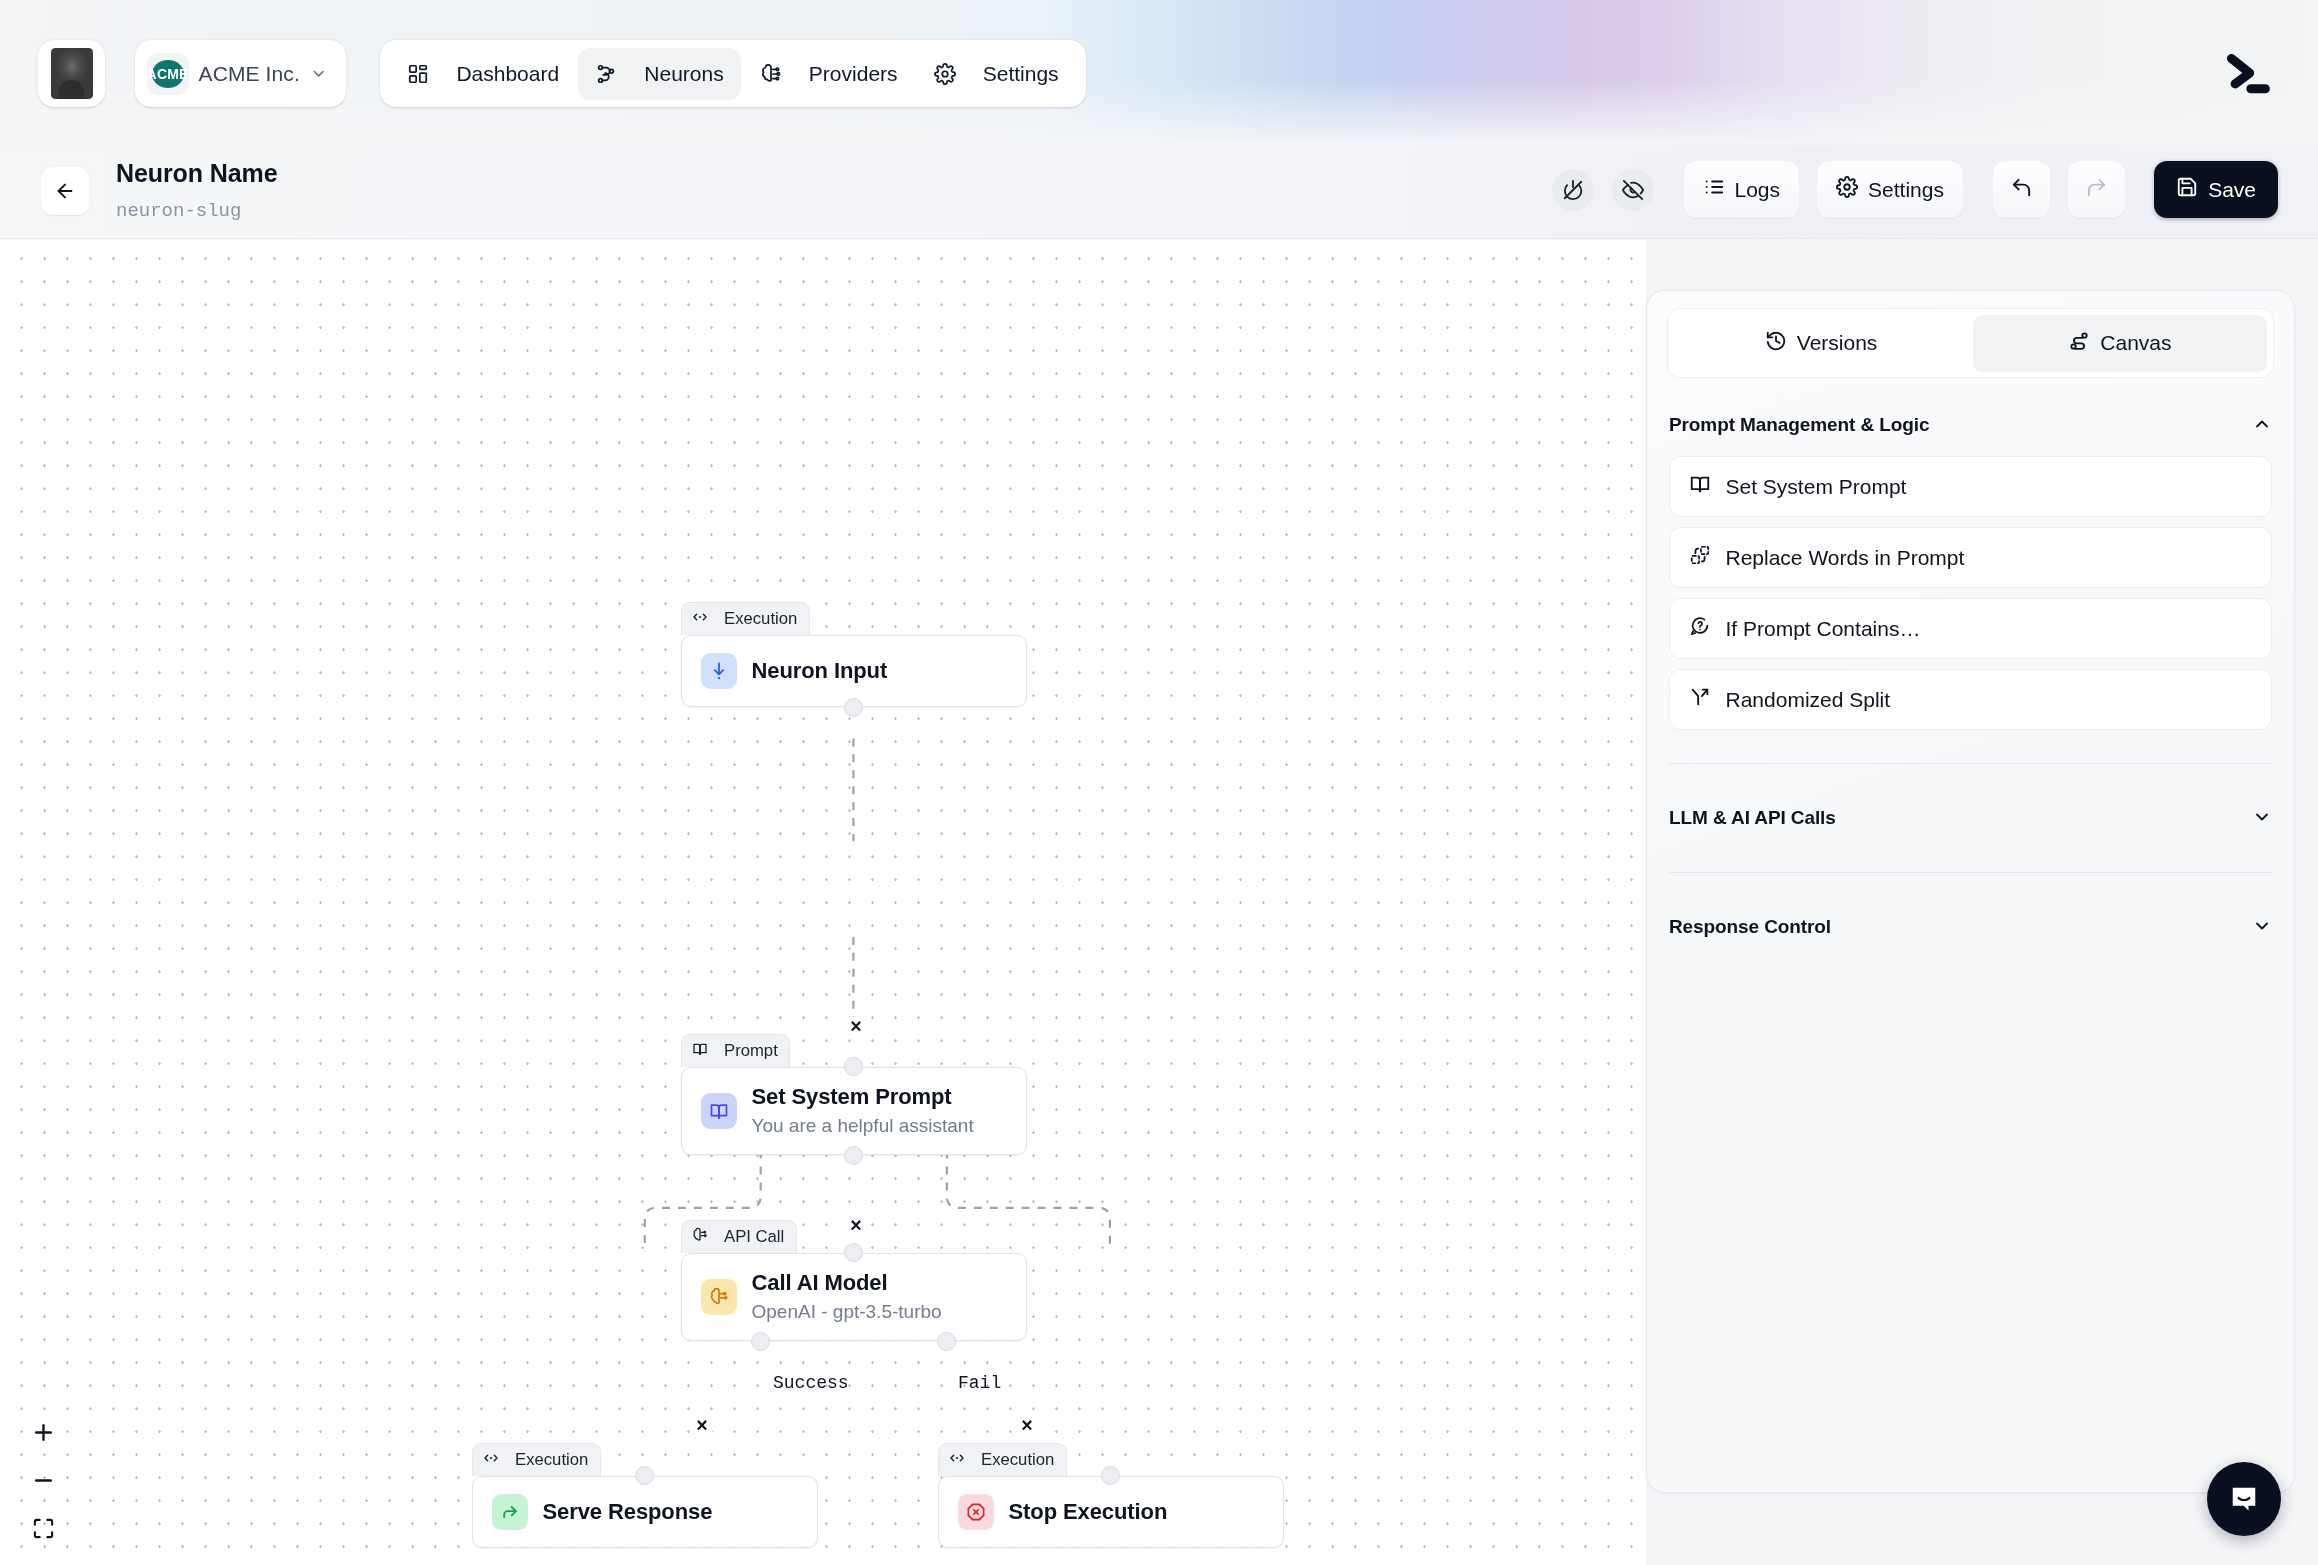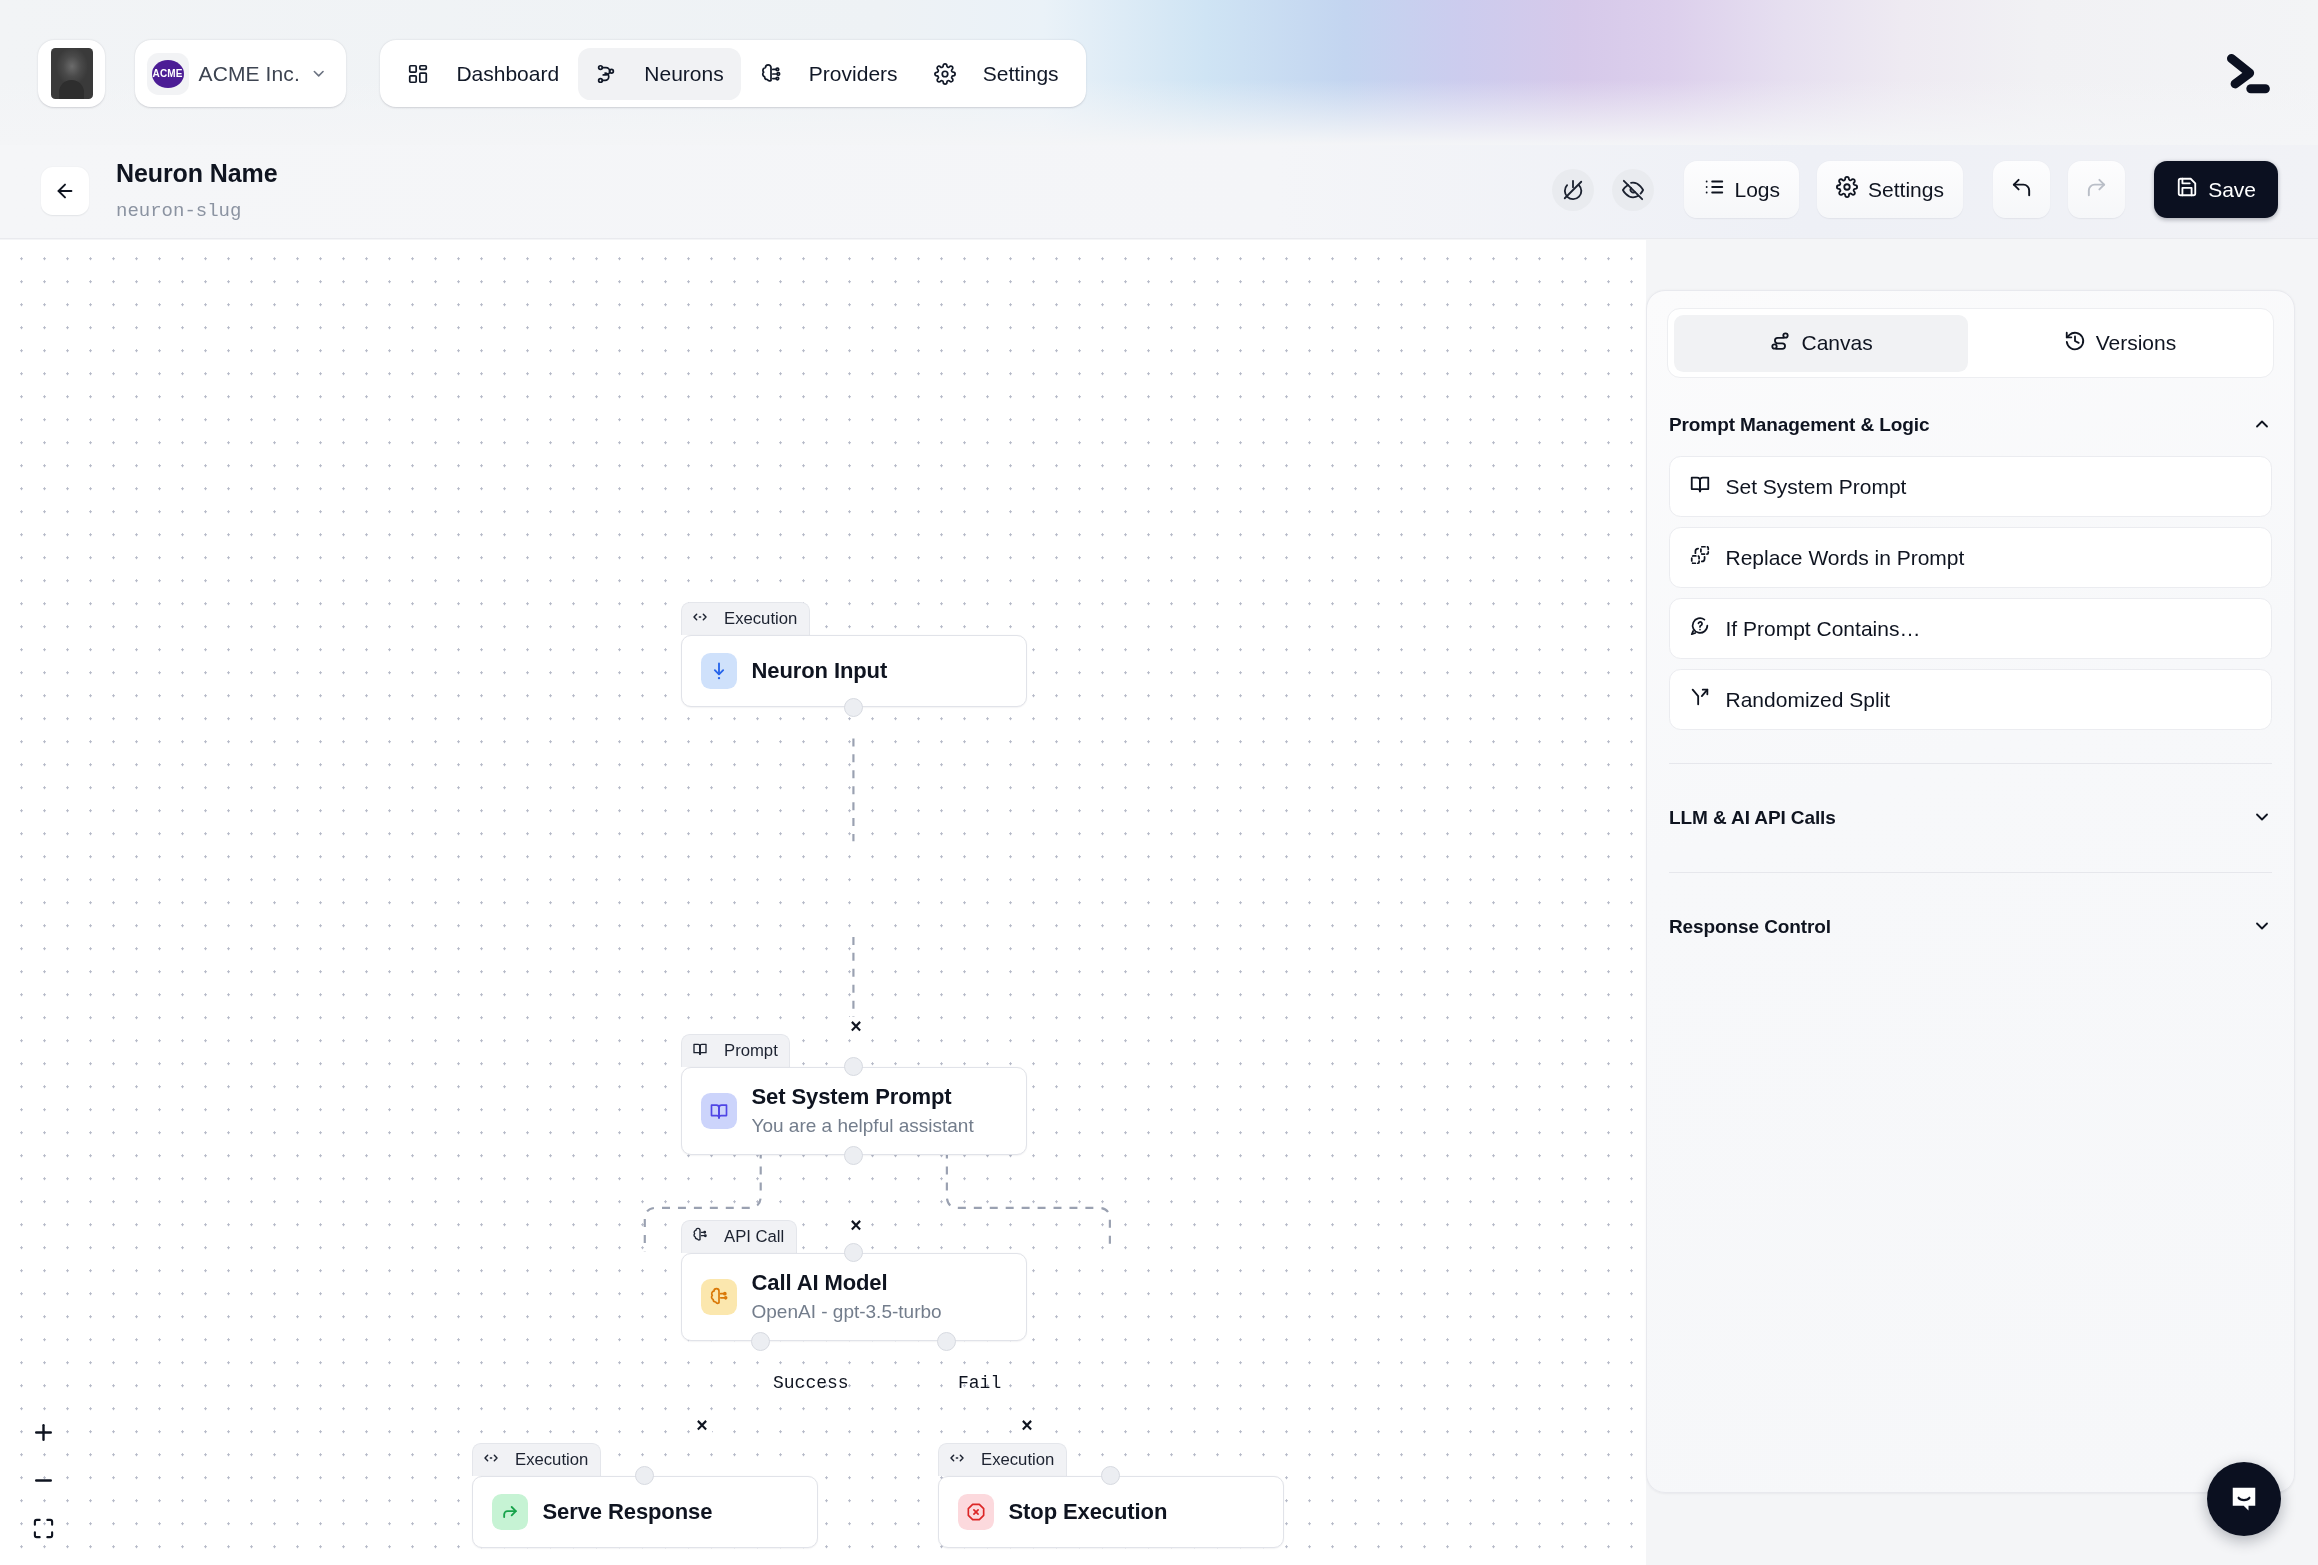--- a/index.html
+++ b/index.html
@@ -56,23 +56,23 @@
     background: #ffffff; border-radius: 16px;
     box-shadow: 0 0.7px 2.2px rgba(16,24,40,.10), 0 0.7px 1.4px rgba(16,24,40,.06);
     display: flex; align-items: center; gap: 10px;
   }
   .org-logo-wrap {
     width: 42px; height: 42px; border-radius: 11.6px; background: #f2f3f5;
     display: flex; align-items: center; justify-content: center;
   }
   .org-logo {
     width: 32px; height: 28px; border-radius: 50%;
-    background: #4c1d95;
+    background: #0f766e;
     display: flex; align-items: center; justify-content: center;
-    color: #fff; font-size: 10px; font-weight: 700; letter-spacing: 0.2px;
+    color: #fff; font-size: 14px; font-weight: 700; letter-spacing: 0.2px;
   }
   .org-name { font-size: 21px; color: #3d4451; font-weight: 400; letter-spacing: 0.1px; }
   .chev { color: #6b7280; display: flex; align-items: center; }
 
   .navmenu {
     position: absolute; left: 380px; top: 40px;
     height: 67px; padding: 0 10px;
     background: #ffffff; border-radius: 16px;
     box-shadow: 0 0.7px 2.2px rgba(16,24,40,.10), 0 0.7px 1.4px rgba(16,24,40,.06);
     display: flex; align-items: center; gap: 1.4px;
@@ -569,39 +569,39 @@
             <path d="M21 16v3a2 2 0 0 1-2 2h-3"></path>
             <path d="M8 21H5a2 2 0 0 1-2-2v-3"></path>
           </svg>
       </div>
     </div>
   </div>
 
   <div class="rpanel">
 
     <div class="tabs">
+      <div class="tab">
+        <span>
+          <svg width="22" height="22" viewBox="0 0 24 24" fill="none" stroke="#0f1420" stroke-width="2" stroke-linecap="round" stroke-linejoin="round">
+              <path d="M3 3v5h5"></path>
+              <path d="M3.05 13A9 9 0 1 0 6 5.3L3 8"></path>
+              <path d="M12 7v5l4 2"></path>
+            </svg>
+        </span>
+        <span>Versions</span>
+      </div>
       <div class="tab active">
         <span>
           <svg width="22" height="22" viewBox="0 0 24 24" fill="none" stroke="#0f1420" stroke-width="2" stroke-linecap="round" stroke-linejoin="round">
               <circle cx="6" cy="18" r="2.4"></circle>
               <circle cx="18" cy="6" r="2.4"></circle>
               <path d="M16 8.5H9.5a3 3 0 0 0 0 6h5a3 3 0 0 1 0 6H8"></path>
             </svg>
         </span>
         <span>Canvas</span>
-      </div>
-      <div class="tab">
-        <span>
-          <svg width="22" height="22" viewBox="0 0 24 24" fill="none" stroke="#0f1420" stroke-width="2" stroke-linecap="round" stroke-linejoin="round">
-              <path d="M3 3v5h5"></path>
-              <path d="M3.05 13A9 9 0 1 0 6 5.3L3 8"></path>
-              <path d="M12 7v5l4 2"></path>
-            </svg>
-        </span>
-        <span>Versions</span>
       </div>
     </div>
 
     <div class="sec-head">
       <div class="sec-title">Prompt Management &amp; Logic</div>
       <span>
         <svg width="20" height="20" viewBox="0 0 24 24" fill="none" stroke="#0f1420" stroke-width="2.2" stroke-linecap="round" stroke-linejoin="round">
             <polyline points="6 15 12 9 18 15"></polyline>
           </svg>
       </span>

